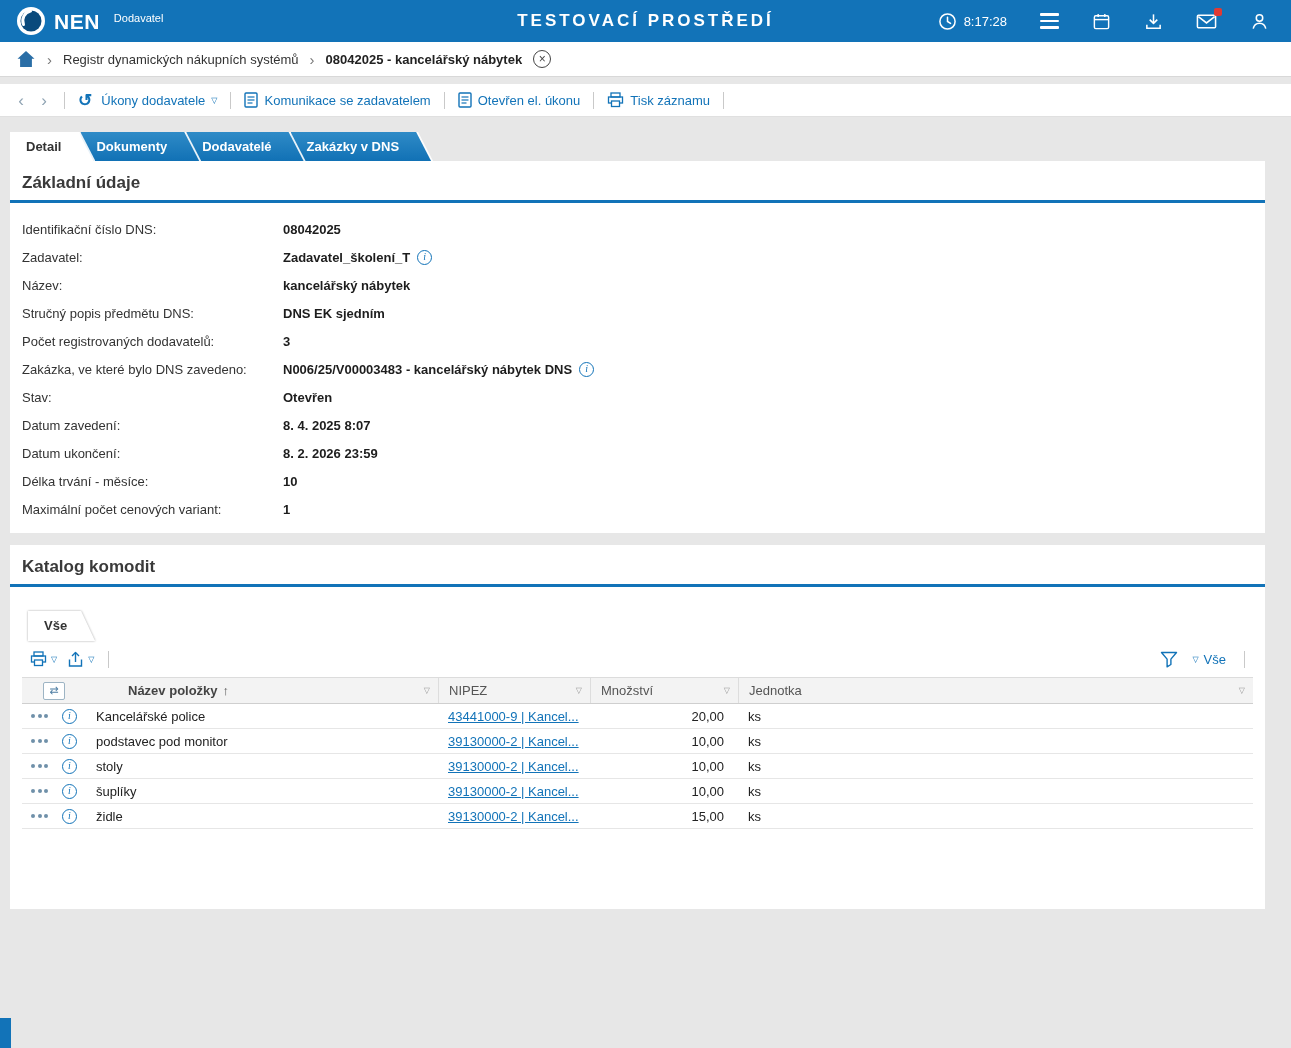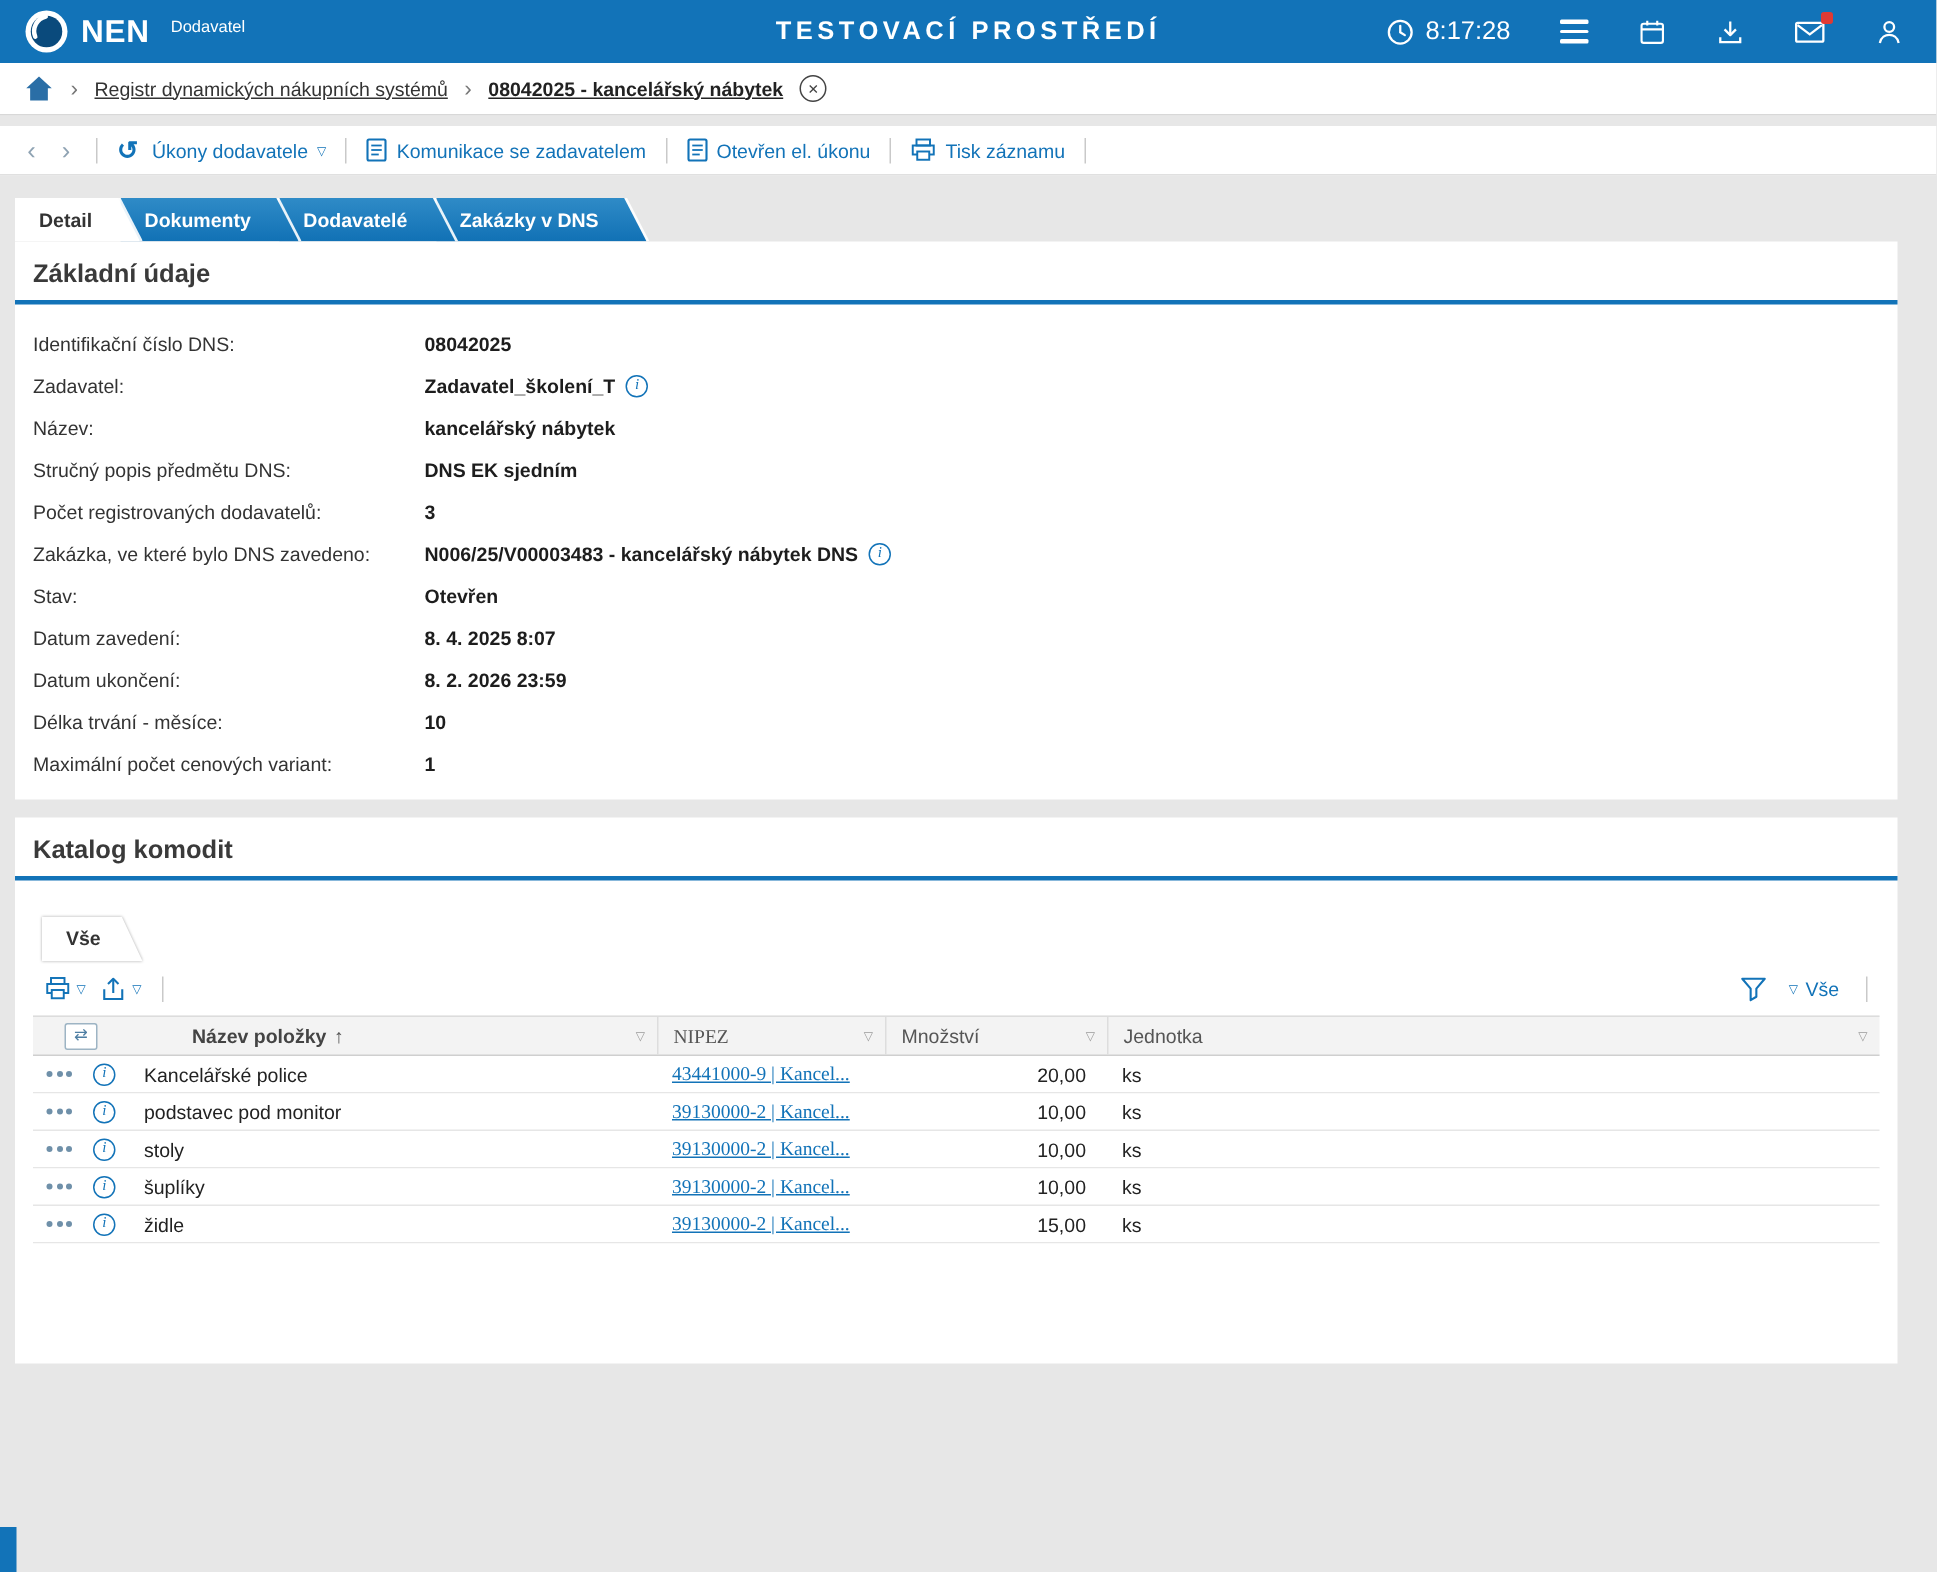--- a/index.html
+++ b/index.html
@@ -10,28 +10,28 @@
   }
   
   .hdr { height:42px; background:#1273b8; display:flex; align-items:center; padding:0 16px; position:relative; color:#fff; }
   .hdr-left { display:flex; align-items:center; gap:8px; }
   .brand { display:flex; flex-direction:row; line-height:1; }
   .brand-name { font-size:21px; font-weight:bold; letter-spacing:.5px; }
   .brand-role { font-size:11px; margin-top:2px; margin-left:14px; }
   .hdr-title { position:absolute; left:50%; transform:translateX(-50%); font-size:17px; font-weight:bold; letter-spacing:3px; white-space:nowrap; }
   .hdr-right { margin-left:auto; display:flex; align-items:center; gap:33px; padding-right:6px; }
   .hicon { display:inline-flex; align-items:center; gap:7px; position:relative; }
-  .time-txt { font-size:17px; }
+  .time-txt { font-size:13px; }
   .bars { display:inline-flex; flex-direction:column; gap:4px; }
   .bars i { display:block; width:19px; height:2.5px; background:#fff; border-radius:1px; }
   .badge { position:absolute; top:-5px; right:-5px; width:8px; height:8px; background:#e03a34; border-radius:2px; }
   
   .crumbs { height:35px; background:#fff; border-bottom:1px solid #d8d8d8; display:flex; align-items:center; padding:0 16px; gap:11px; font-size:13px; }
   .crumb-sep { color:#777; font-size:15px; }
-  .crumb { color:#333;text-decoration:underline; }
+  .crumb { color:#333; }
   .crumb.current { font-weight:bold; color:#222; }
   .close-circle { width:18px; height:18px; border:1.5px solid #444; border-radius:50%; display:inline-flex; align-items:center; justify-content:center; font-size:12px; color:#444; line-height:1; }
   
   .cmdbar { height:33px; background:#fff; border-bottom:1px solid #e0e0e0; margin-top:7px; display:flex; align-items:center; padding:0 14px; gap:9px; font-size:13px; color:#1273b8; }
   .nav-arrow { color:#8fa3b3; font-size:17px; width:14px; text-align:center; line-height:1; }
   .vsep { width:1px; height:17px; background:#c9c9c9; margin:0 4px; flex:0 0 auto; }
   .cmd { display:inline-flex; align-items:center; gap:6px; color:#1273b8; cursor:default; white-space:nowrap; }
   .refresh-glyph { font-size:17px; font-weight:bold; line-height:1; }
   .dd { font-size:8px; color:#1273b8; line-height:1; margin-top:1px; }
   
@@ -61,21 +61,21 @@
              clip-path:polygon(0 0, calc(100% - 14px) 0, 100% 100%, 0 100%); }
   .cat-toolbar { display:flex; align-items:center; height:36px; padding:0 4px 0 8px; }
   .tool { display:inline-flex; align-items:center; gap:4px; margin-right:10px; color:#1273b8; }
   .cat-right { margin-left:auto; display:flex; align-items:center; gap:14px; }
   .vse-dd { display:inline-flex; align-items:center; gap:5px; color:#1273b8; font-size:13px; }
   
   .tbl { font-size:13px; }
   .thead { display:flex; align-items:stretch; height:27px; background:#f3f3f3; border-top:1px solid #dcdcdc; border-bottom:1px solid #cfcfcf; color:#555; }
   .c0 { width:64px; flex:0 0 auto; display:flex; align-items:center; justify-content:center; gap:7px; }
   .c1 { width:352px; flex:0 0 auto; }
-  .c2 { width:152px; flex:0 0 auto;font-family:Liberation Serif, serif; }
+  .c2 { width:152px; flex:0 0 auto; }
   .c3 { width:148px; flex:0 0 auto; }
   .c4 { flex:1 1 auto; }
   .hc { display:flex; align-items:center; justify-content:space-between; padding:0 8px 0 10px; border-left:1px solid #ddd; height:100%; }
   .hc-label { display:inline-flex; align-items:center; gap:5px; }
   .hc-label.bold { font-weight:bold; color:#444;padding-left:32px; }
   .sort { font-size:13px; color:#555; }
   .fltr { color:#9a9a9a; font-size:8px; line-height:1; }
   .colpick { width:22px; height:18px; border:1px solid #9db4c4; border-radius:2px; display:inline-flex; align-items:center; justify-content:center; color:#4e7ea3; font-size:11px; line-height:1; background:#fff; }
   .trow { display:flex; align-items:center; height:25px; border-bottom:1px solid #e6e6e6; background:#fff; color:#222; }
   .trow .c1 { padding-left:10px; }

